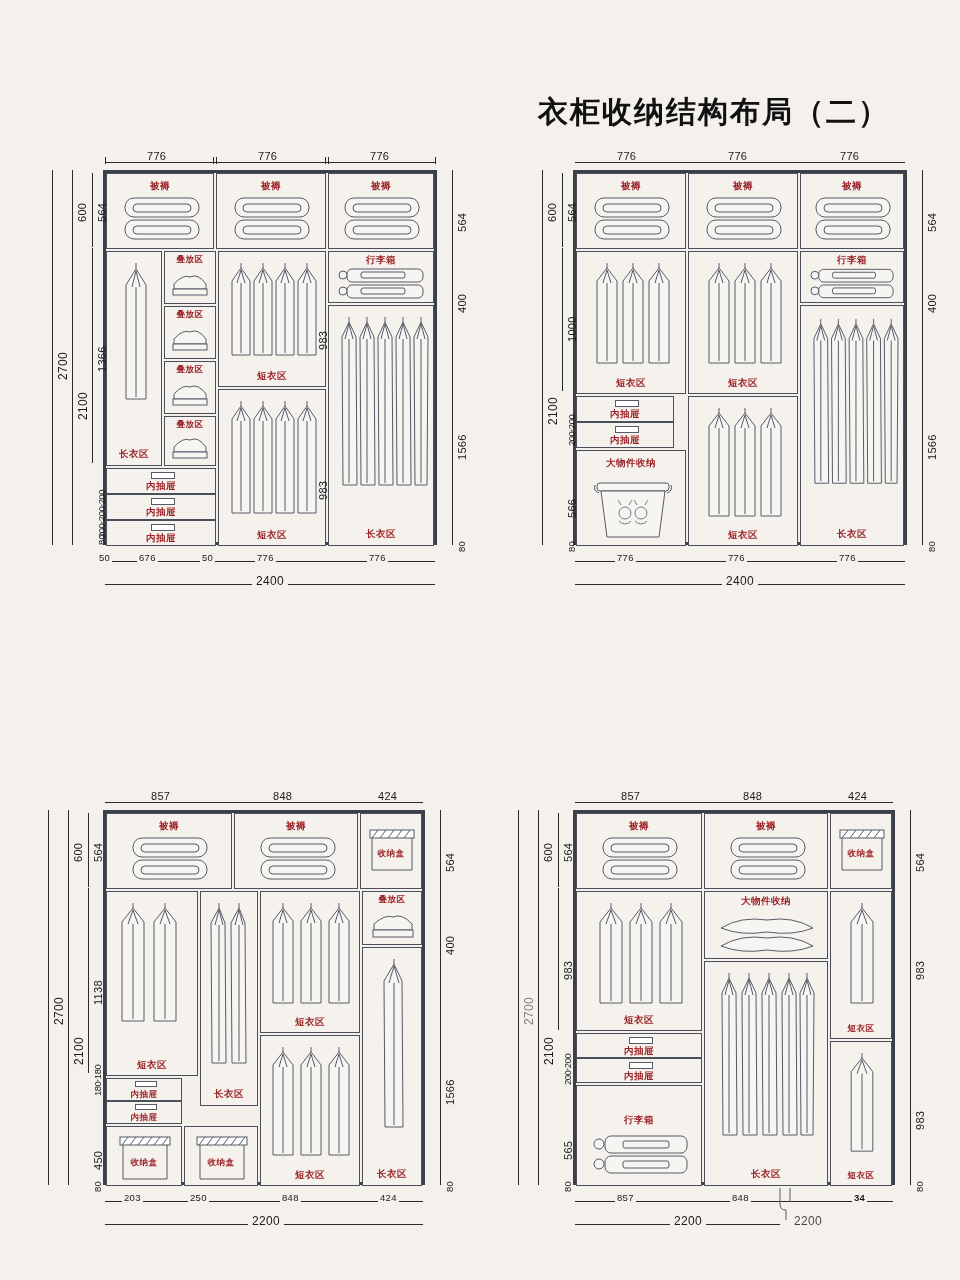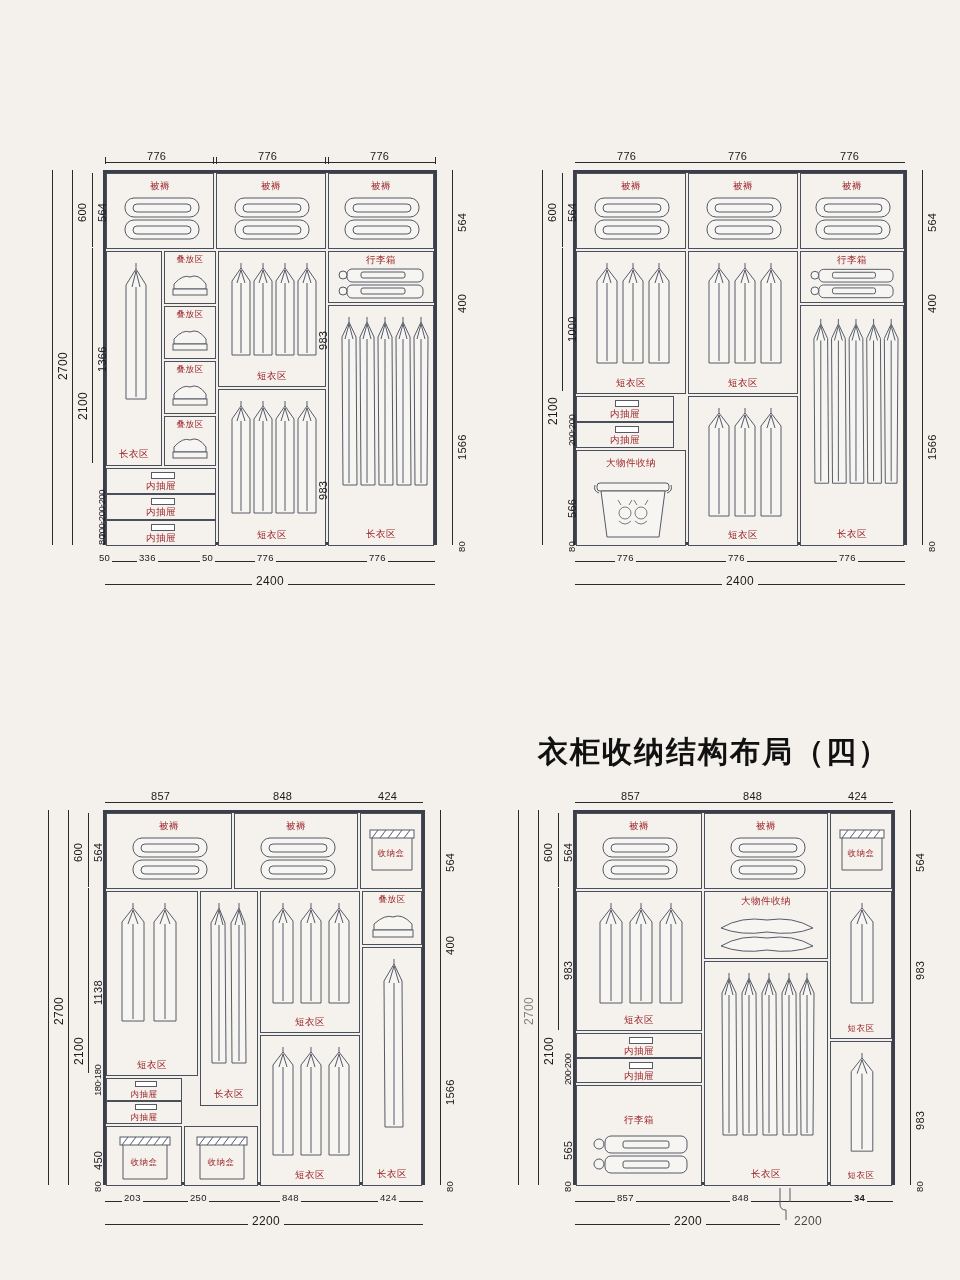--- a/index.html
+++ b/index.html
@@ -49,21 +49,21 @@
     border:1.5px solid #4a4f5c;
     background:#f5f2ee;
   }
 
   .zone-label{
     position:absolute;
     left:0;right:0;
     text-align:center;
     color:#9b2226;
     font-size:9.5px;
-    font-weight:normal;
+    font-weight:bold;
     letter-spacing:.5px;
     white-space:nowrap;
     font-family:"DejaVu Sans","Liberation Sans",sans-serif;
   }
   .zone-label.sm{font-size:8.5px;}
 
   
   .dim{
     position:absolute;
     font-size:11px;
@@ -284,29 +284,30 @@
     <div class="dimline v" style="left:452px;top:170px;height:375px;"></div>
     <div class="dim v" style="left:456px;top:232px;">564</div>
     <div class="dim v" style="left:456px;top:313px;">400</div>
     <div class="dim v" style="left:317px;top:350px;">983</div>
     <div class="dim v" style="left:317px;top:500px;">983</div>
     <div class="dim v" style="left:456px;top:460px;">1566</div>
     <div class="dim v sm" style="left:456px;top:552px;">80</div>
 
     <div class="dimline h" style="left:105px;top:561px;width:330px;"></div>
     <div class="dim sm" style="left:97px;top:552px;background:#f4f1ec;padding:0 2px;">50</div>
-    <div class="dim sm" style="left:137px;top:552px;background:#f4f1ec;padding:0 2px;">336</div>
+    <div class="dim sm" style="left:137px;top:552px;background:#f4f1ec;padding:0 2px;">676</div>
     <div class="dim sm" style="left:200px;top:552px;background:#f4f1ec;padding:0 2px;">50</div>
     <div class="dim sm" style="left:255px;top:552px;background:#f4f1ec;padding:0 2px;">776</div>
     <div class="dim sm" style="left:367px;top:552px;background:#f4f1ec;padding:0 2px;">776</div>
     <div class="dimline h" style="left:105px;top:584px;width:330px;"></div>
     <div class="dim big" style="left:252px;top:574px;background:#f4f1ec;padding:0 4px;">2400</div>
   </div>
 
   <div class="panel" id="panel-2">
+    <div class="panel-title">衣柜收纳结构布局（二）</div>
 
     <div class="dimline h" style="left:95px;top:162px;width:330px;"></div>
     <div class="dim" style="left:134px;top:150px;background:#f4f1ec;padding:0 3px;">776</div>
     <div class="dim" style="left:245px;top:150px;background:#f4f1ec;padding:0 3px;">776</div>
     <div class="dim" style="left:357px;top:150px;background:#f4f1ec;padding:0 3px;">776</div>
 
     <div class="cabinet" style="left:93px;top:170px;width:334px;height:375px;">
 
       <div class="cell" style="left:0;top:0;width:110px;height:76px;">
         <div class="zone-label" style="top:6px;">被褥</div>
@@ -645,21 +646,20 @@
     <div class="dimline h" style="left:105px;top:561px;width:318px;"></div>
     <div class="dim sm" style="left:122px;top:552px;background:#f4f1ec;padding:0 2px;">203</div>
     <div class="dim sm" style="left:188px;top:552px;background:#f4f1ec;padding:0 2px;">250</div>
     <div class="dim sm" style="left:280px;top:552px;background:#f4f1ec;padding:0 2px;">848</div>
     <div class="dim sm" style="left:378px;top:552px;background:#f4f1ec;padding:0 2px;">424</div>
     <div class="dimline h" style="left:105px;top:584px;width:318px;"></div>
     <div class="dim big" style="left:248px;top:574px;background:#f4f1ec;padding:0 4px;">2200</div>
   </div>
 
   <div class="panel" id="panel-4">
-    <div class="panel-title">衣柜收纳结构布局（四）</div>
 
     <div class="dimline h" style="left:95px;top:162px;width:318px;"></div>
     <div class="dim" style="left:138px;top:150px;background:#f4f1ec;padding:0 3px;">857</div>
     <div class="dim" style="left:260px;top:150px;background:#f4f1ec;padding:0 3px;">848</div>
     <div class="dim" style="left:365px;top:150px;background:#f4f1ec;padding:0 3px;">424</div>
 
     <div class="cabinet" style="left:93px;top:170px;width:322px;height:375px;">
 
       <div class="cell" style="left:0;top:0;width:126px;height:76px;">
         <div class="zone-label" style="top:6px;">被褥</div>

